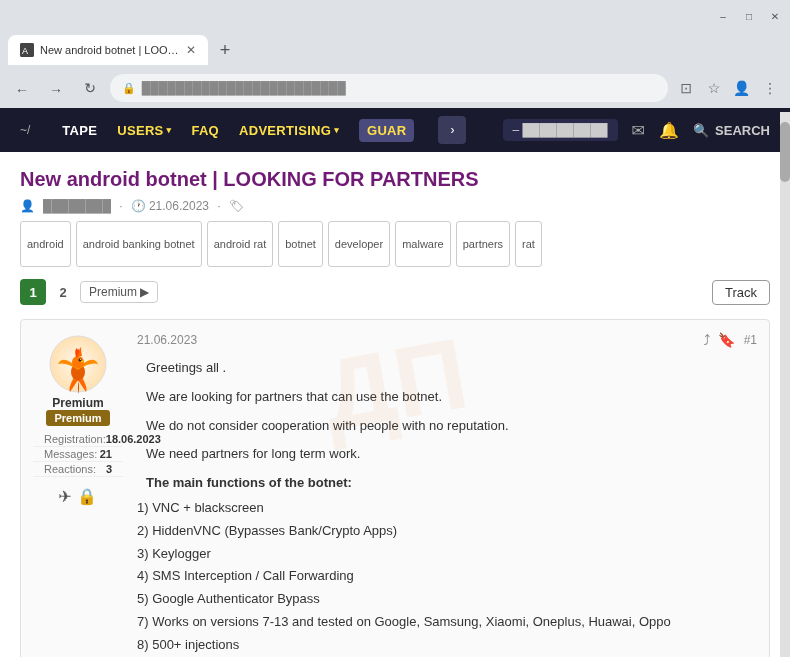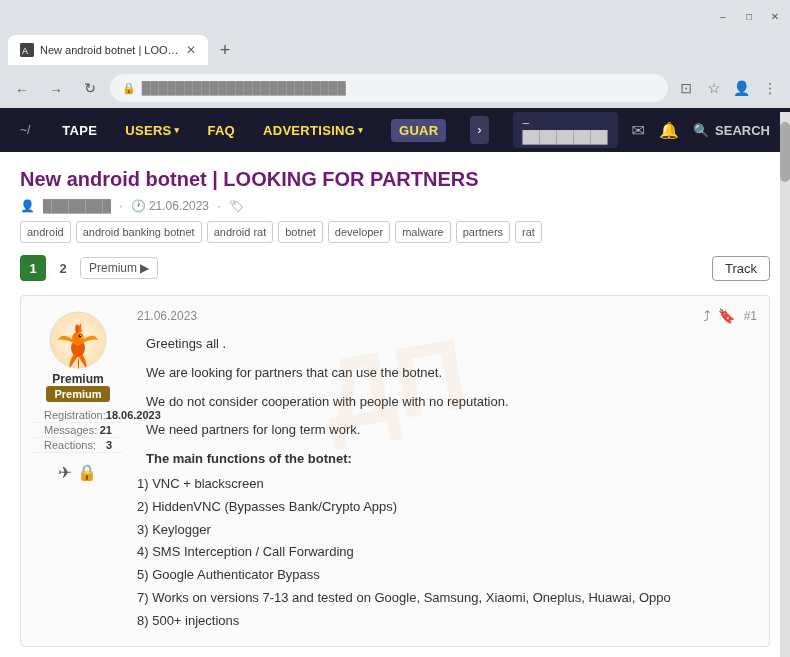--- a/index.html
+++ b/index.html
@@ -18,37 +18,37 @@
     .nav-btn { width: 28px; height: 28px; border-radius: 50%; display: flex; align-items: center; justify-content: center; font-size: 14px; color: #555; cursor: pointer; background: transparent; }
     .url-bar { flex: 1; height: 28px; background: #f1f3f4; border-radius: 14px; display: flex; align-items: center; padding: 0 12px; font-size: 12px; color: #333; }
     .url-lock { font-size: 11px; color: #888; margin-right: 6px; }
     .url-text { font-size: 12px; color: #444; }
     .addr-actions { display: flex; gap: 4px; align-items: center; }
     .addr-icon { width: 24px; height: 24px; display: flex; align-items: center; justify-content: center; font-size: 14px; color: #666; cursor: pointer; }
 
     
     .site-header { background: #1a1a2e; color: #fff; display: flex; align-items: center; padding: 0 20px; height: 44px; gap: 24px; }
     .site-logo { font-size: 12px; color: #aaa; margin-right: 8px; }
-    .site-nav { display: flex; align-items: center; gap: 28px; }
+    .site-nav { display: flex; align-items: center; gap: 20px; }
     .nav-item { font-size: 13px; font-weight: bold; color: #fde047; cursor: pointer; display: flex; align-items: center; gap: 3px; text-transform: uppercase; letter-spacing: 0.3px; }
     .nav-item.active { color: #fff; }
     .nav-item .arrow { font-size: 9px; }
     .nav-more { width: 28px; height: 28px; background: #3a3a5c; border-radius: 4px; display: flex; align-items: center; justify-content: center; color: #fff; font-size: 12px; cursor: pointer; }
     .header-right { margin-left: auto; display: flex; align-items: center; gap: 14px; }
     .header-username { background: #2a2a4c; padding: 4px 10px; border-radius: 4px; font-size: 12px; color: #ccc; }
     .header-icon { font-size: 16px; color: #aaa; cursor: pointer; }
     .search-btn { display: flex; align-items: center; gap: 6px; font-size: 13px; font-weight: bold; color: #ccc; cursor: pointer; text-transform: uppercase; }
 
     
     .page-content { background: #fff; padding: 16px 20px; height: calc(657px - 32px - 36px - 40px - 44px); overflow-y: auto; }
     .post-title { font-size: 20px; font-weight: bold; color: #701a75; margin-bottom: 8px; }
     .post-meta { display: flex; align-items: center; gap: 8px; font-size: 12px; color: #888; margin-bottom: 12px; flex-wrap: wrap; }
     .meta-date { display: flex; align-items: center; gap: 3px; }
     .tags { display: flex; gap: 5px; flex-wrap: wrap; }
-    .tag { border: 1px solid #ccc; border-radius: 3px; padding: 4px 6px; font-size: 11px; color: #555; }
+    .tag { border: 1px solid #ccc; border-radius: 3px; padding: 16px 6px; font-size: 11px; color: #555; }
 
     
     .pagination-row { display: flex; align-items: center; justify-content: space-between; margin-bottom: 14px; }
     .pagination { display: flex; align-items: center; gap: 4px; }
     .page-btn { width: 26px; height: 26px; display: flex; align-items: center; justify-content: center; font-size: 13px; font-weight: bold; border-radius: 4px; cursor: pointer; }
     .page-btn.active { background: #2e7d32; color: #fff; }
     .page-btn.inactive { color: #555; }
     .forward-btn { border: 1px solid #ccc; border-radius: 4px; padding: 3px 8px; font-size: 12px; color: #555; cursor: pointer; display: flex; align-items: center; gap: 3px; }
     .track-btn { border: 1px solid #999; border-radius: 4px; padding: 4px 12px; font-size: 13px; color: #333; cursor: pointer; }
 

